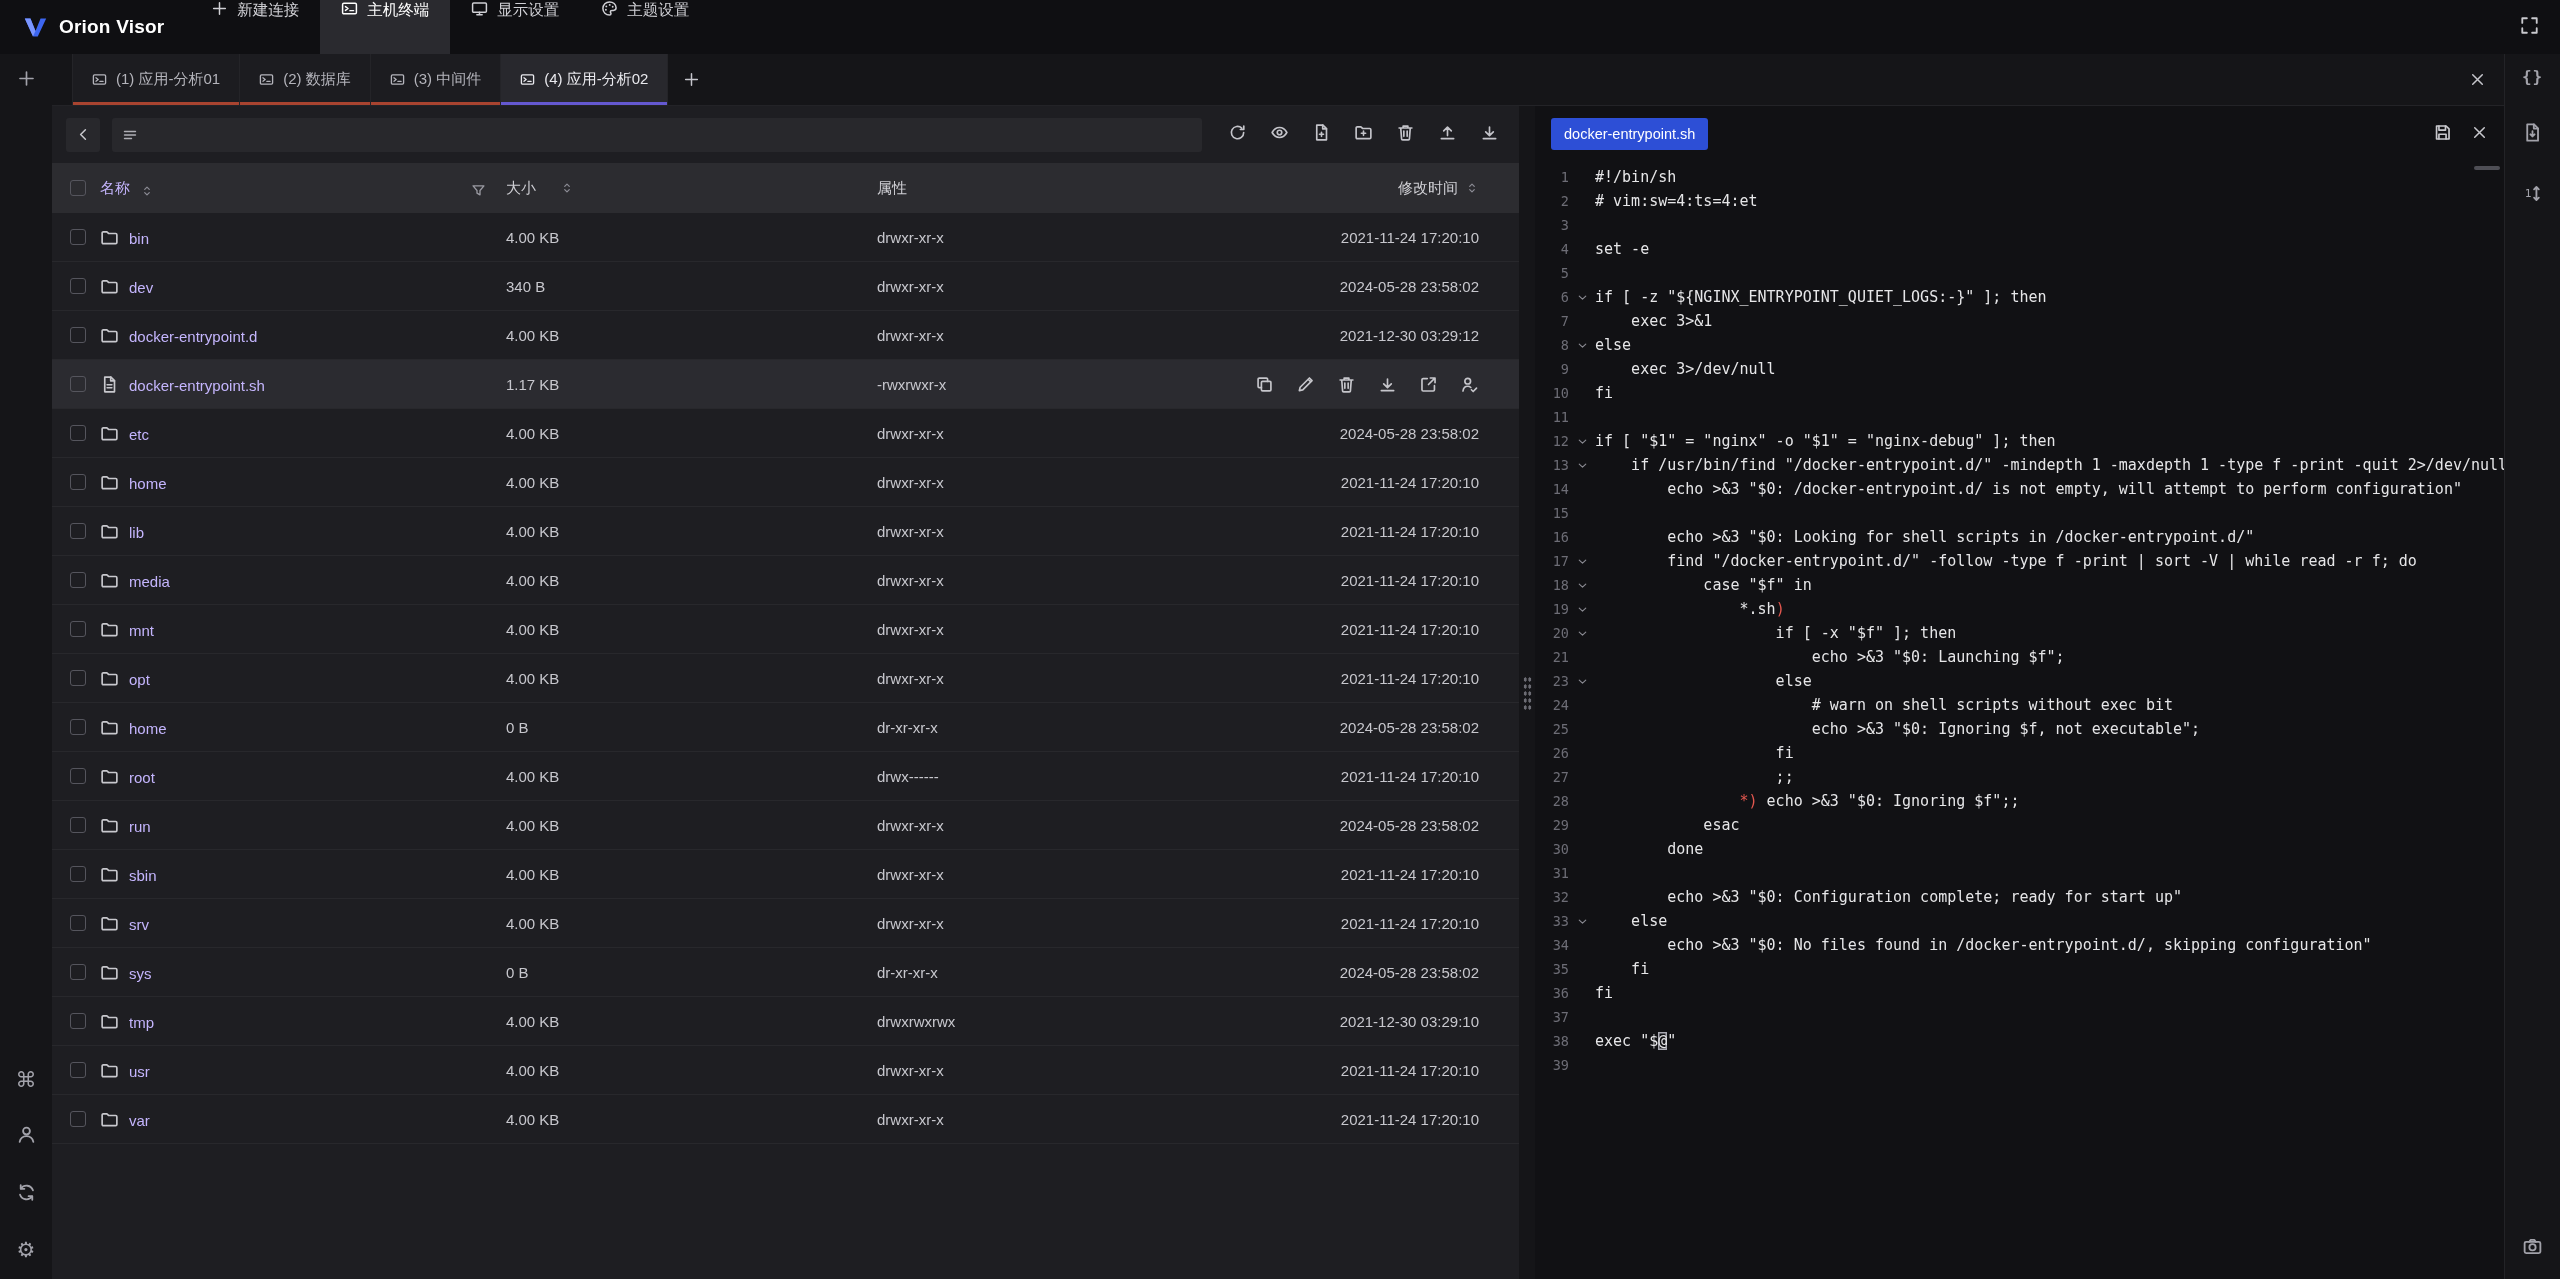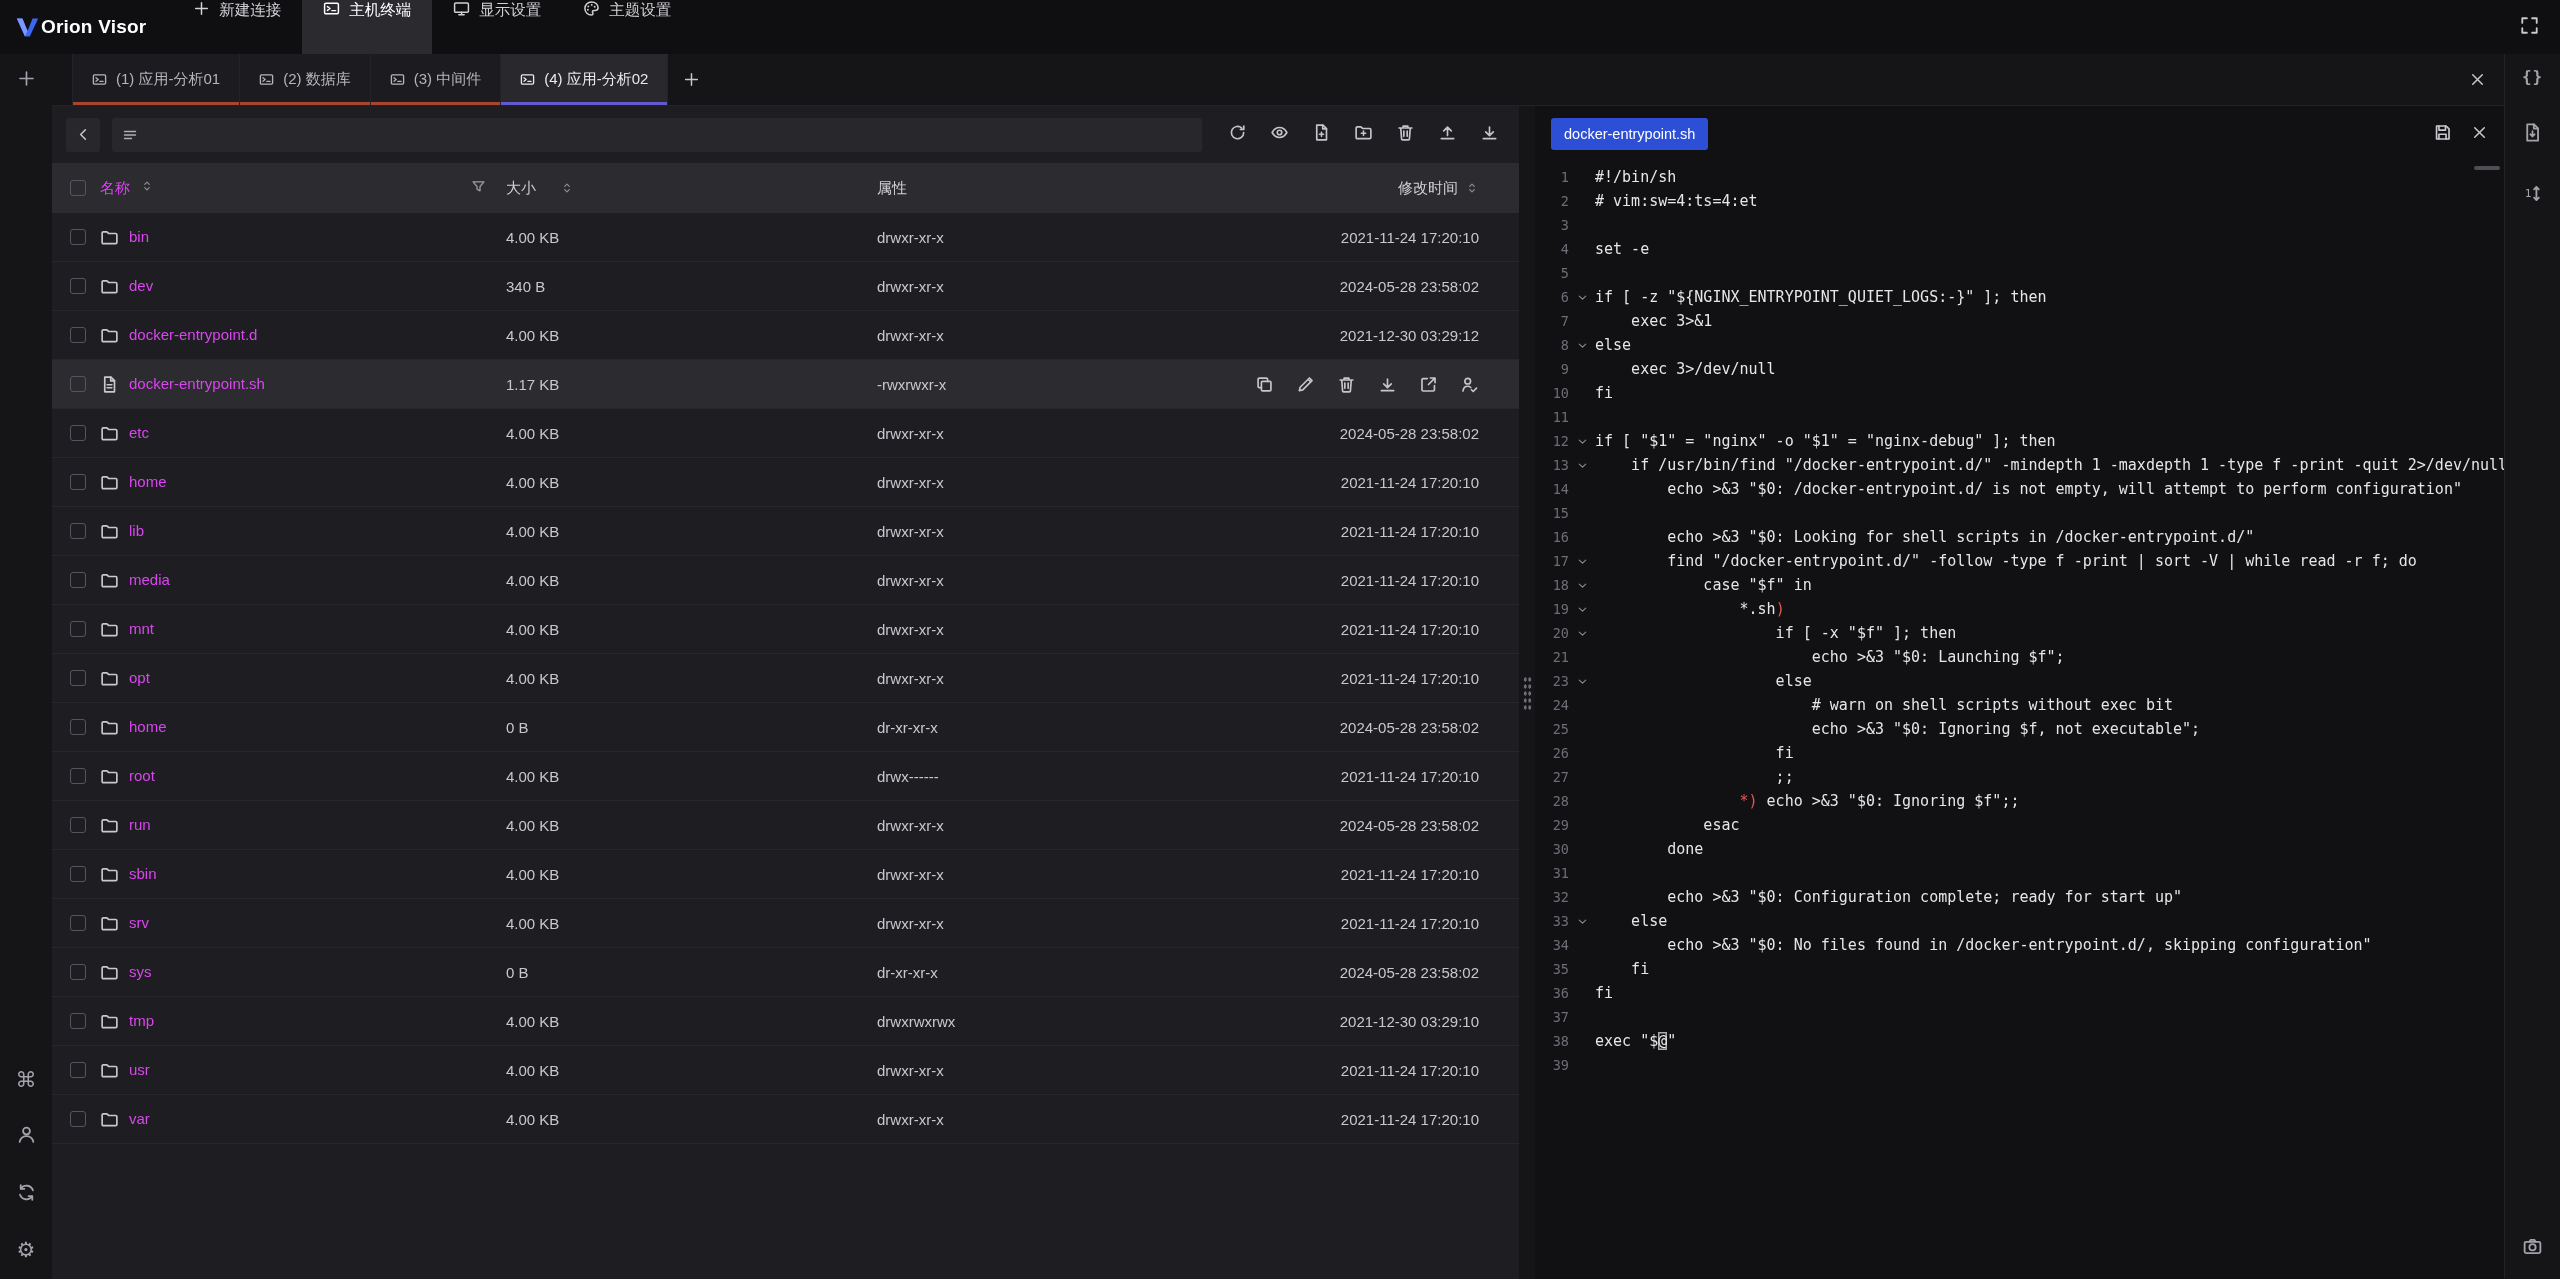--- a/index.html
+++ b/index.html
@@ -9,21 +9,21 @@
   button{background:none;border:none;color:inherit;cursor:pointer;padding:0;font:inherit}
   .icn{display:inline-flex;align-items:center;justify-content:center;width:18px;height:18px;flex:0 0 auto}
   .icn svg{width:100%;height:100%;display:block}
   .t14{width:15px;height:15px}.t15{width:16px;height:16px}.t16{width:17px;height:17px}
   .t18{width:19px;height:19px}.t20{width:21px;height:21px}
   .glyph{font-family:"DejaVu Sans",sans-serif;font-size:21px;line-height:1}
   .glyph-b{font-family:"DejaVu Sans Mono",monospace;font-size:16px;font-weight:bold;letter-spacing:1px}
 
   
   .nav{height:54px;flex:0 0 54px;background:#0f0f12;display:flex;align-items:center}
-  .brand{display:flex;align-items:center;padding:0 26px 0 14px}
+  .brand{display:flex;align-items:center;gap:10px;padding:0 26px 0 22px}
   .logo{width:27px;height:27px;display:inline-flex}
   .brand-name{font-size:19px;font-weight:bold;color:#ffffff;letter-spacing:.2px}
   .nav-menu{display:flex;align-items:stretch;height:100%}
   .nav-item{display:flex;align-items:flex-start;gap:9px;padding:0 21px;font-size:15.5px;color:#d0d0d5;cursor:pointer}
   .nav-item.active{background:#2a2a2f;color:#ffffff}
   .nav-right{margin-left:auto;padding-right:20px;display:flex;align-items:center;color:#c9c9ce}
 
   
   .body-row{flex:1;display:flex;min-height:0}
   .left-rail{width:52px;background:#151518;display:flex;flex-direction:column;align-items:center;padding-top:15px;color:#a2a2aa}
@@ -52,21 +52,21 @@
   .path-input{flex:1;height:34px;background:#28282c;border-radius:3px;display:flex;align-items:center;padding:0 10px;gap:9px;color:#aeaeb5}
   .path-input input{flex:1;background:transparent;border:none;outline:none;color:#d8d8dc;font-size:14px;font-family:inherit}
   .tool-btns{display:flex;gap:23px;padding:0 6px 0 14px;color:#c4c4ca;align-items:center}
 
   .thead{height:50px;flex:0 0 50px;background:#2c2c30;display:flex;align-items:center;font-size:15px;color:#cfcfd4}
   .tbody{flex:1;overflow:hidden}
   .tr{height:49px;display:flex;align-items:center;border-bottom:1px solid #28282c;font-size:15px;color:#c7c7cd}
   .tr.hover{background:#2b2b30}
   .col-check{flex:0 0 48px;display:flex;align-items:center;padding-left:18px}
   .checkbox{width:16px;height:16px;border:1.5px solid #55555d;border-radius:3px;display:inline-block}
-  .col-name{flex:0 0 406px;display:flex;align-items:flex-start;gap:10px;padding-right:12px;color:#d946ef;min-width:0}
+  .col-name{flex:0 0 406px;display:flex;align-items:flex-end;gap:10px;padding-right:12px;color:#c4b5fd;min-width:0}
   .col-size{flex:0 0 371px;display:flex;align-items:center;gap:24px}
   .col-attr{flex:0 0 360px;display:flex;align-items:center}
   .col-time{flex:1;display:flex;align-items:center;justify-content:flex-end;gap:7px;padding-right:40px}
   .sorti{width:14px;height:14px;color:#8b8b94}
   .funnel{width:15px;height:15px;color:#9a9aa2;margin-left:auto;margin-right:8px}
   .row-actions{display:flex;gap:21px;align-items:center;color:#c6c6cb;padding-right:0}
   .row-act{width:20px;height:20px;display:inline-flex;align-items:center;justify-content:center}
   .row-act svg{width:100%;height:100%}
   .ficon{color:#c8c8cd}
 

